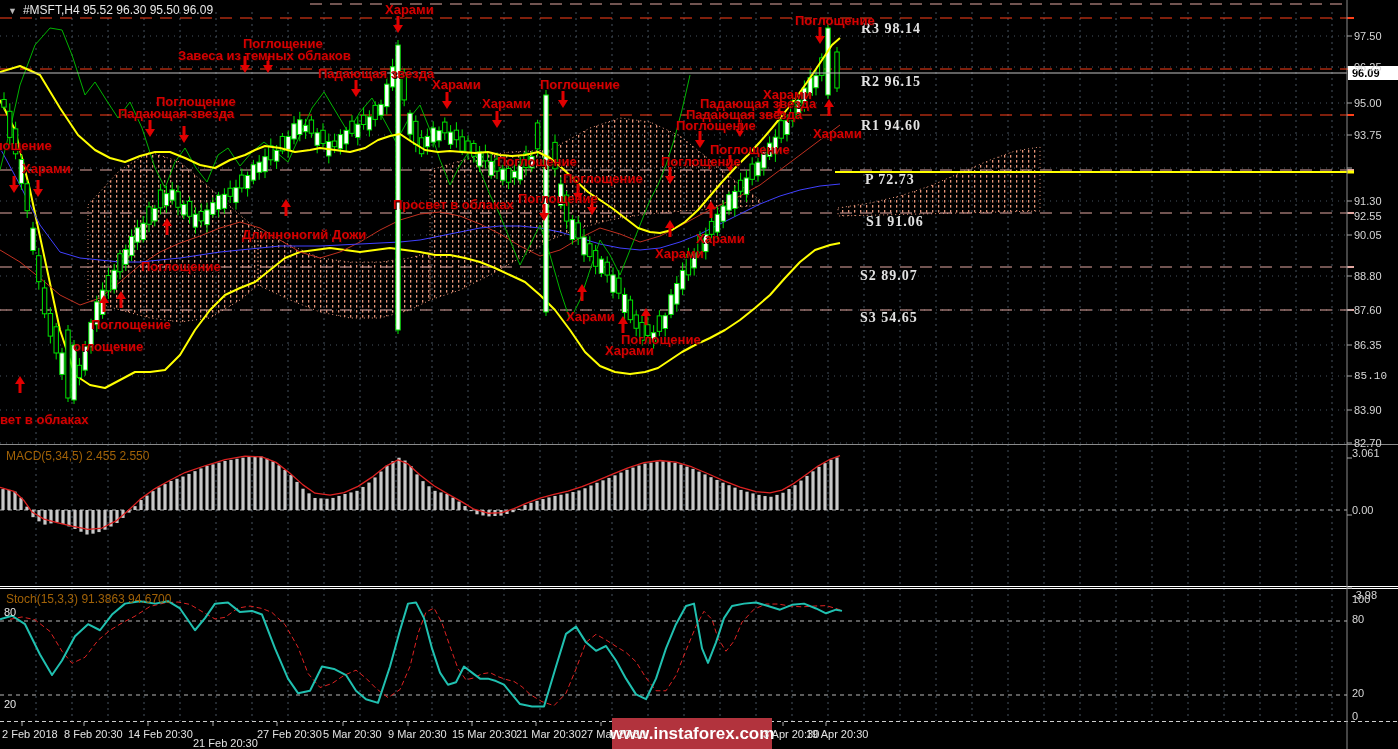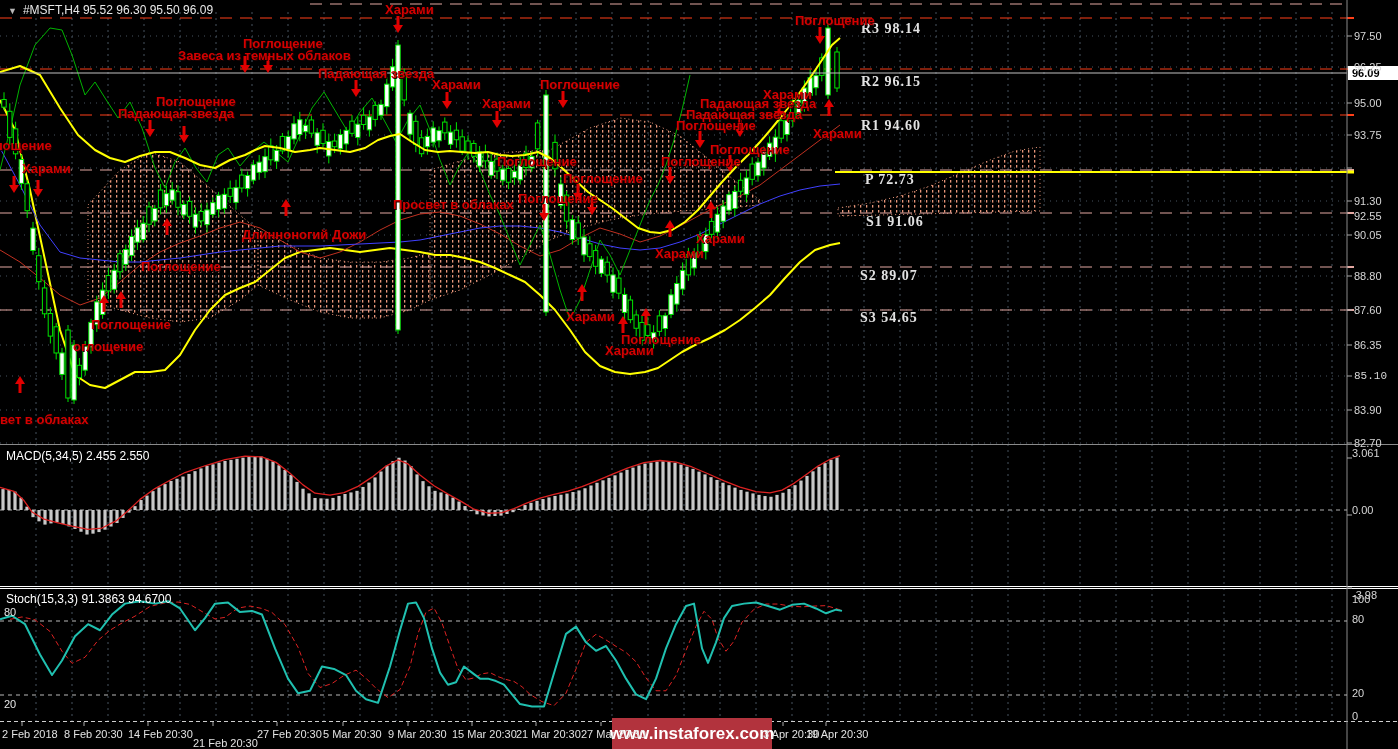--- a/index.html
+++ b/index.html
@@ -1,21 +1,21 @@
 <!DOCTYPE html>
 <html><head>
 <meta charset="utf-8">
 <style>
   html,body{margin:0;padding:0;background:#000;}
   #terminal{position:relative;width:1398px;height:749px;background:#000;overflow:hidden;
     font-family:"Liberation Sans",sans-serif;}
   #gfx{position:absolute;left:0;top:0;}
   .title-bar{position:absolute;left:8px;top:3px;color:#e8e8e8;font-size:12px;white-space:nowrap;}
   .title-bar .tri{color:#b8b8b8;font-size:9px;margin-right:6px;}
-  .panel-label{position:absolute;color:#ffffff;font-size:12px;white-space:nowrap;}
+  .panel-label{position:absolute;color:#a16207;font-size:12px;white-space:nowrap;}
   .stoch-left{position:absolute;color:#e6e6e6;font-size:11px;}
   .axis-label{position:absolute;left:1354px;color:#d6d6d6;font-size:11px;white-space:nowrap;}
   .time-label{position:absolute;top:728px;color:#e2e2e2;font-size:11px;white-space:nowrap;}
   .pivot-label{position:absolute;color:#e2e2e2;font-family:Liberation Serif, serif;
     font-size:14px;font-weight:bold;letter-spacing:1px;text-shadow:1px 1px 0 #000;white-space:nowrap;}
   .anno{position:absolute;color:#d40000;font-size:13px;font-weight:bold;white-space:nowrap;
     text-shadow:1px 1px 0 #200;}
   .price-box{position:absolute;left:1348px;width:48px;height:14px;background:#ffffff;color:#000;
     font-size:11px;font-weight:bold;padding-left:4px;line-height:14px;}
   .watermark{position:absolute;left:612px;top:718px;width:160px;height:31px;background:#b2333d;

